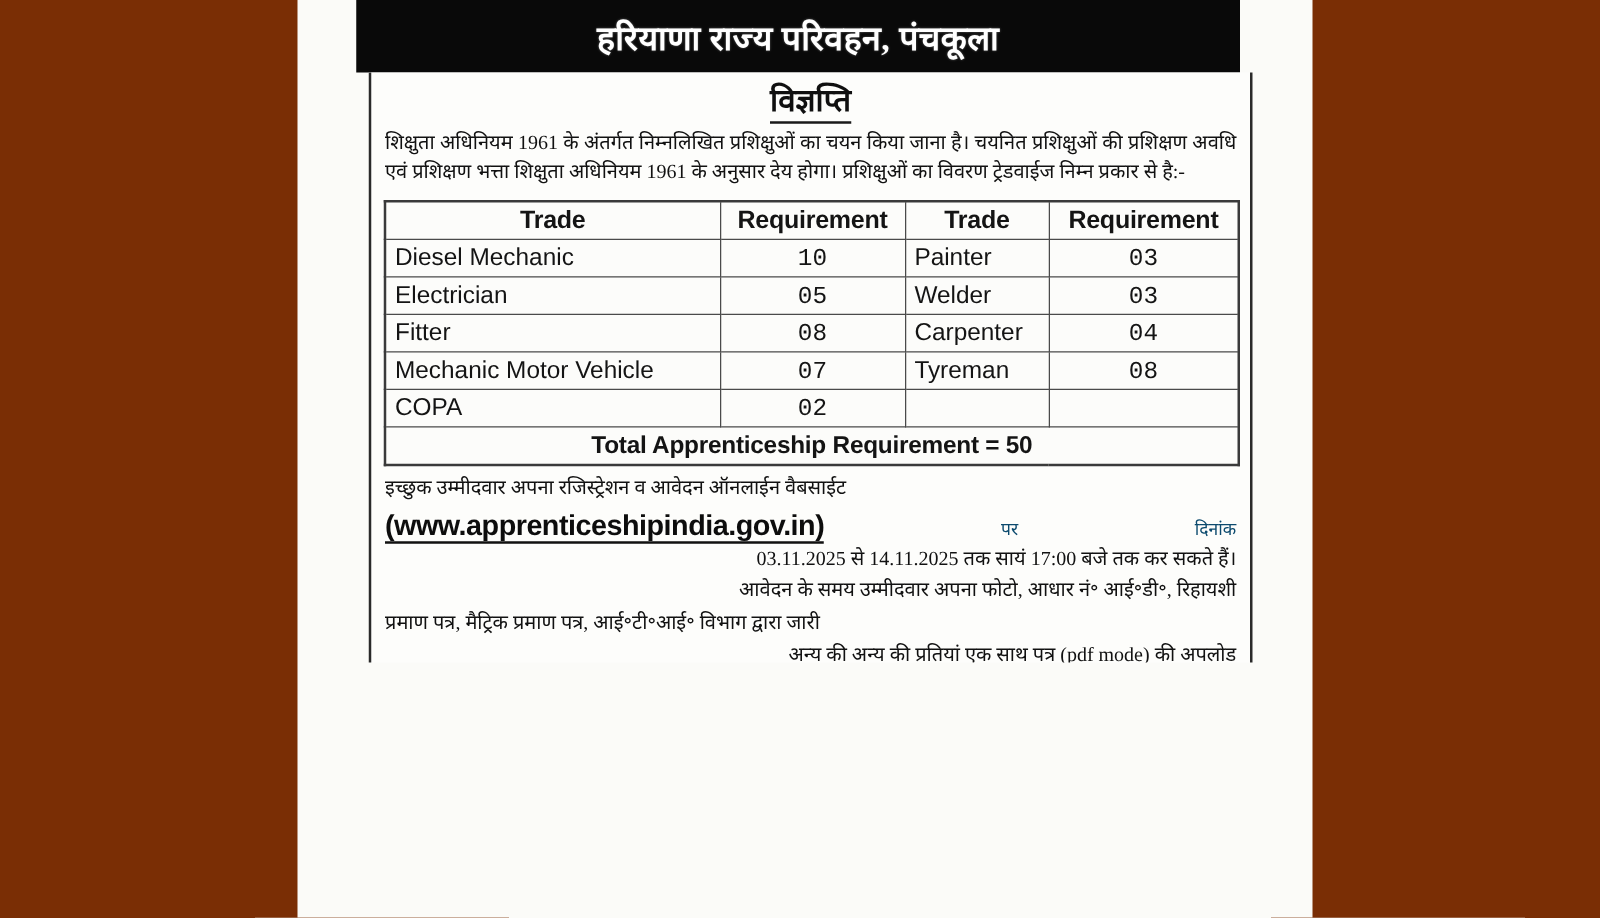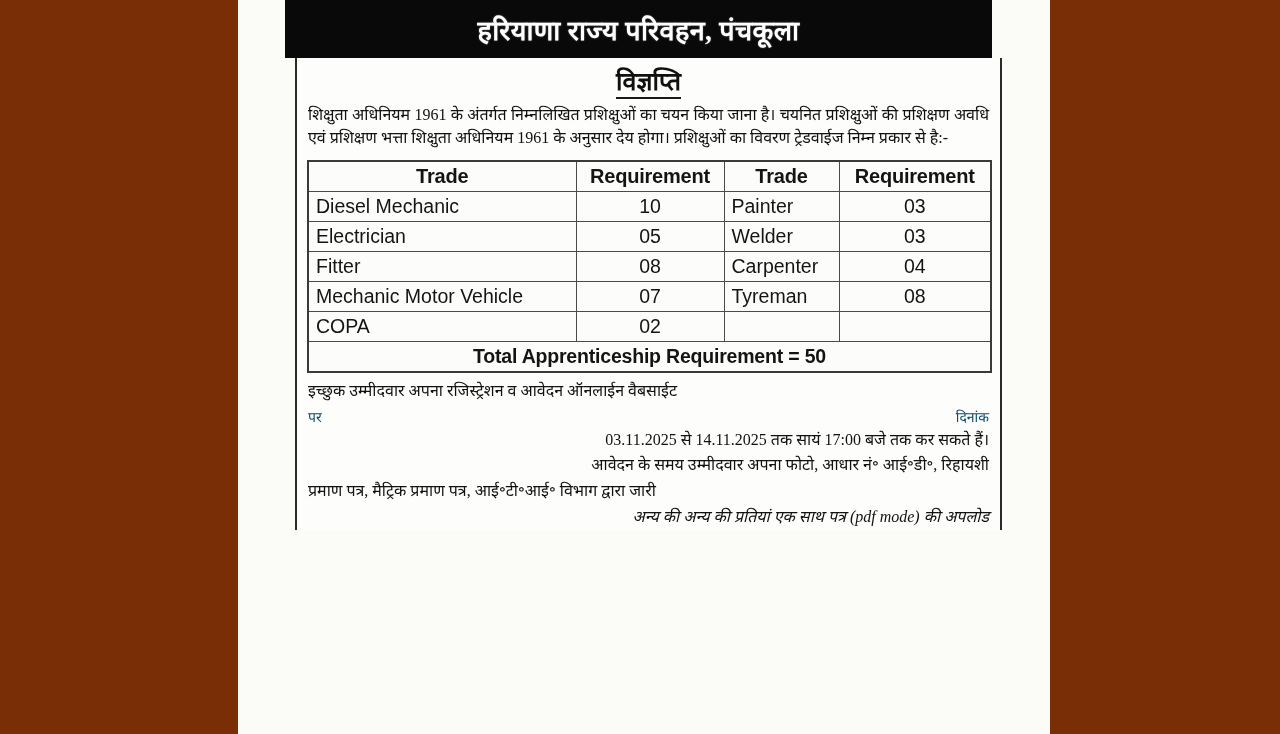--- a/index.html
+++ b/index.html
@@ -122,21 +122,21 @@
     overflow: hidden;
     white-space: nowrap;
   }
   table.req-table th {
     text-align: center;
     font-weight: bold;
     font-size: 20px;
     letter-spacing: -0.2px;
   }
   td.trade-cell { text-align: left; }
-  td.num-cell { text-align: center; }
+  td.num-cell { text-align: center; font-family: Liberation Mono, monospace; }
   td.total-cell {
     text-align: center;
     font-weight: bold;
     font-size: 21px;
     letter-spacing: -0.2px;
     height: 34px;
   }
 
   .col-trade1 { width: 268px; }
   .col-req1   { width: 148px; }
@@ -161,21 +161,20 @@
     padding: 0 3px;
   }
   .url-row .hi-word {
     font-family: Liberation Mono, monospace;
     font-size: 14px;
     color: #0c4a6e;
   }
   .bottom-clip {
     overflow: hidden;
     max-height: 22px;
-    font-style: italic;
   }
 </style>
 </head>
 <body>
 
 <div id="stage">
 
   <div class="paper-sheet"></div>
 
   <div class="masthead">
@@ -241,20 +240,23 @@
             <tr>
               <td class="total-cell" colspan="4">Total Apprenticeship Requirement = 50</td>
             </tr>
           </tbody>
         </table>
       </div>
 
       <p class="para">इच्छुक उम्मीदवार अपना रजिस्ट्रेशन व आवेदन ऑनलाईन वैबसाईट</p>
 
       <div class="url-row">
+        <span class="url-line">
+          <span class="url-text">(www.apprenticeshipindia.gov.in)</span>
+        </span>
         <span class="hi-word">पर</span>
         <span class="hi-word">दिनांक</span>
       </div>
 
       <p class="para tight nojust">03.11.2025 से 14.11.2025 तक सायं 17:00 बजे तक कर सकते हैं।</p>
 
       <p class="para tight nojust">आवेदन के समय उम्मीदवार अपना फोटो, आधार नं॰ आई॰डी॰, रिहायशी</p>
 
       <p class="para tight">प्रमाण पत्र, मैट्रिक प्रमाण पत्र, आई॰टी॰आई॰ विभाग द्वारा जारी</p>
 

